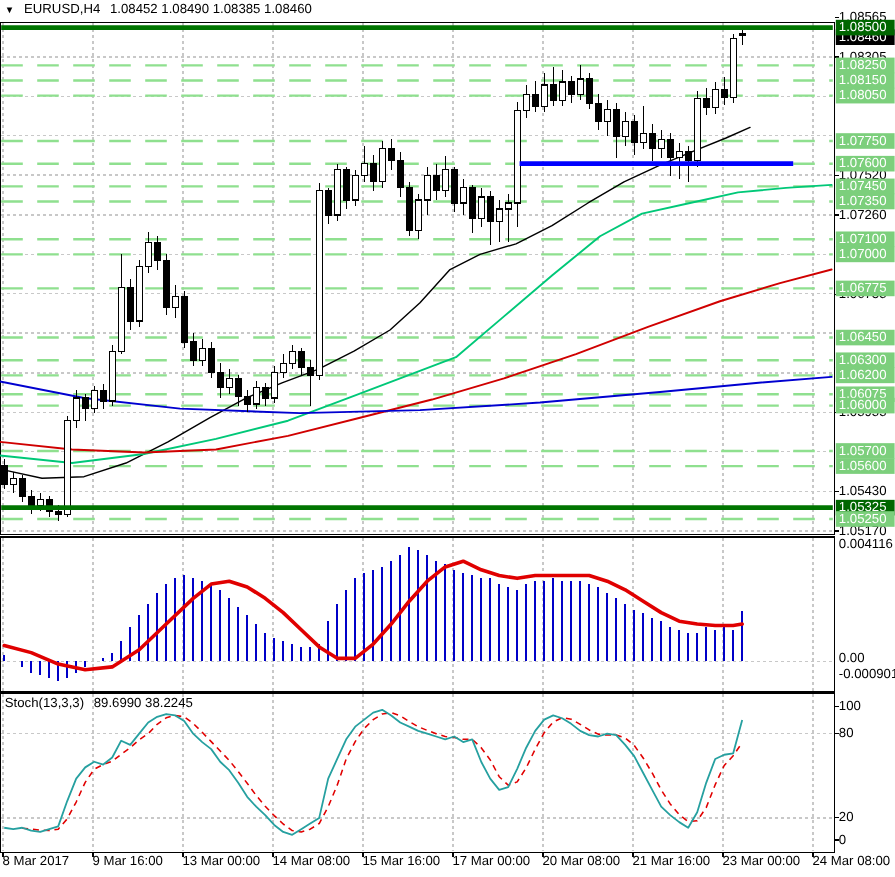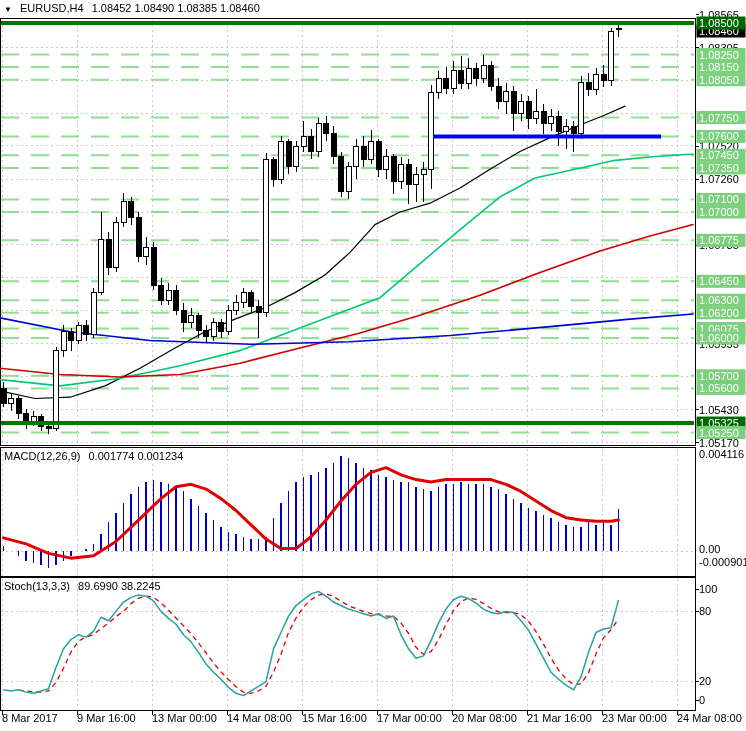--- a/index.html
+++ b/index.html
@@ -458,22 +458,18 @@
       <rect x="696" y="14" width="50" height="700" fill="rgba(0,0,0,0)"></rect>
       <rect x="0" y="711" width="695" height="20" fill="rgba(0,0,0,0)"></rect>
     </svg>
 
   <div class="pane-title" style="left:4px;top:2px;">
     <span class="dd">▼</span>
     <span>EURUSD,H4</span>
     <span>1.08452 1.08490 1.08385 1.08460</span>
   </div>
 
-  <div class="pane-title" style="left:4px;top:450px;">
-    <span>MACD(12,26,9)</span>
-    <span>0.001774 0.001234</span>
-  </div>
 
   <div class="pane-title" style="left:4px;top:580px;">
     <span>Stoch(13,3,3)</span>
     <span>89.6990 38.2245</span>
   </div>
 </div>
 
 </body></html>

